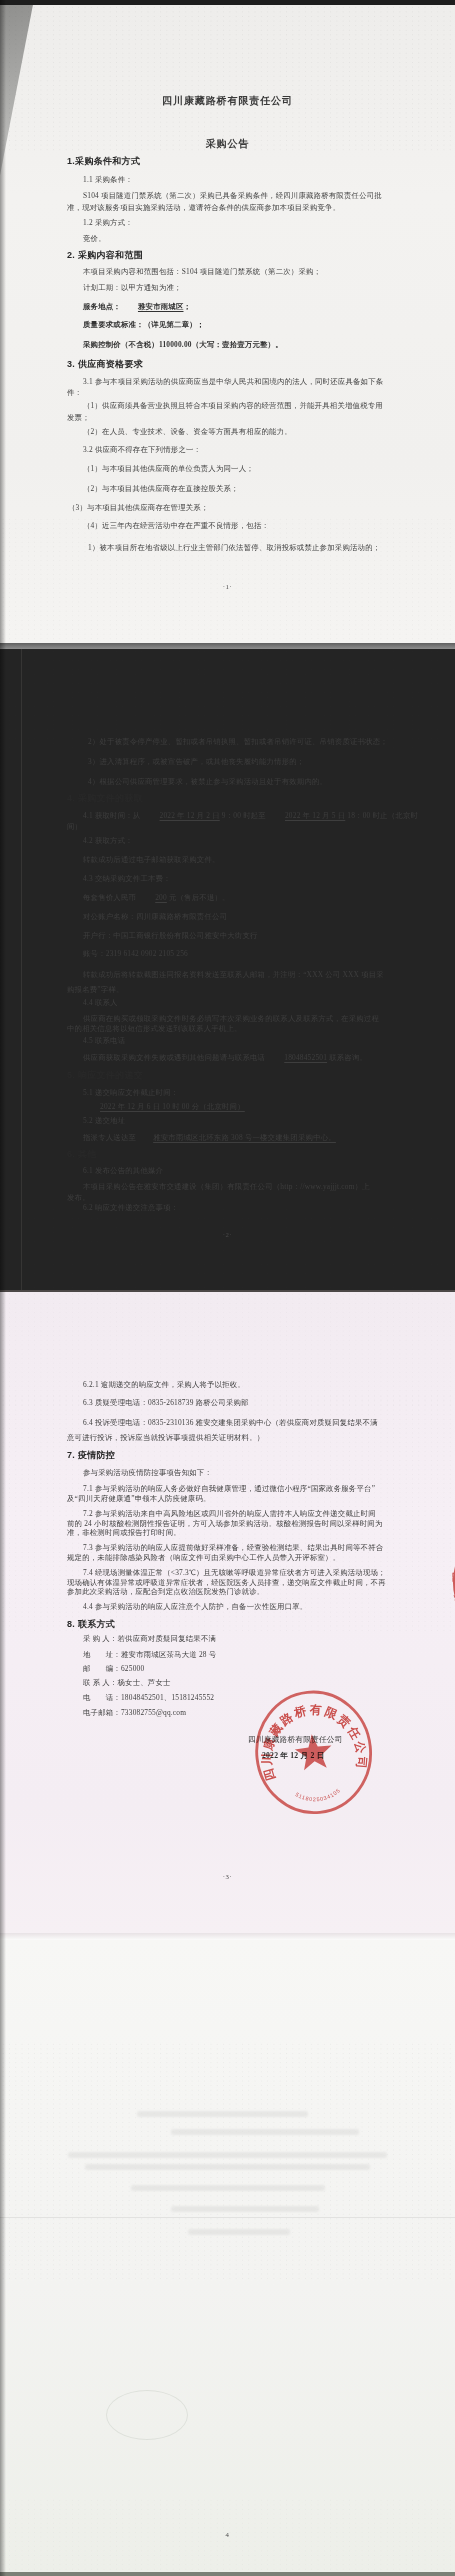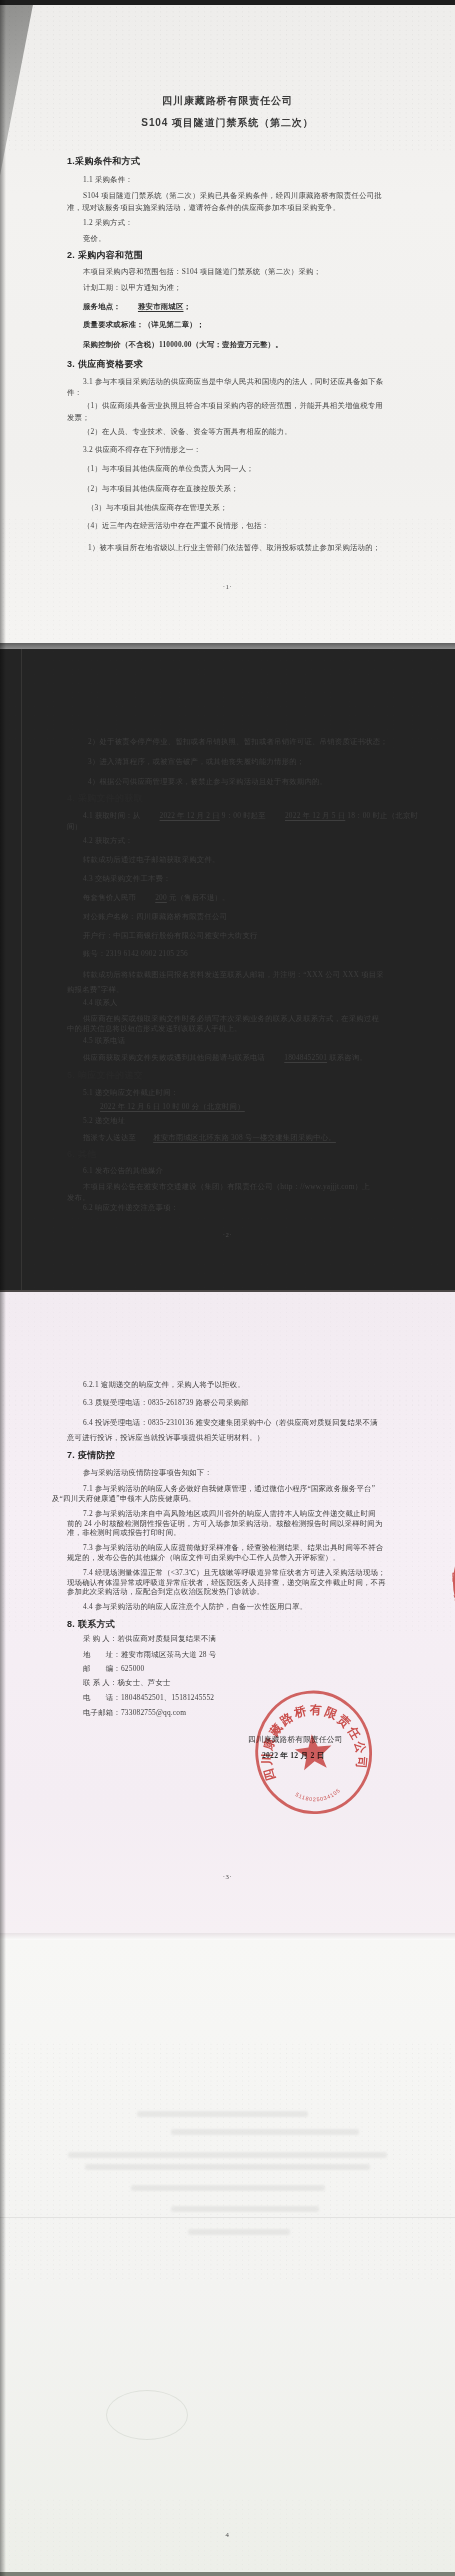--- a/index.html
+++ b/index.html
@@ -48,21 +48,21 @@
   <div id="gap2" class="strip"></div>
   <div id="gap3" class="strip"></div>
   <div id="botstrip" class="strip"></div>
 
   <div class="page" id="page1">
     <div class="corner"></div>
     <div class="spk" style="left:0;top:0;width:455px;height:148px;opacity:.6"></div>
     <div class="spk" style="left:0;top:512px;width:455px;height:125px;opacity:.45"></div>
 
     <div class="t title c" style="top:90px">四川康藏路桥有限责任公司</div>
-    <div class="t title c" style="top:112px">S104 项目隧道门禁系统（第二次）</div>
+    <div class="t title c" style="top:133px">采购公告</div>
 
     <div class="t h" style="top:151px;left:67px">1.采购条件和方式</div>
     <div class="t" style="top:170px;left:83px">1.1 采购条件：</div>
     <div class="t" style="top:186px;left:83px">S104 项目隧道门禁系统（第二次）采购已具备采购条件，经四川康藏路桥有限责任公司批</div>
     <div class="t" style="top:198px;left:67px">准，现对该服务项目实施采购活动，邀请符合条件的供应商参加本项目采购竞争。</div>
     <div class="t" style="top:213px;left:83px">1.2 采购方式：</div>
     <div class="t" style="top:229px;left:83px">竞价。</div>
 
     <div class="t h" style="top:245px;left:67px">2. 采购内容和范围</div>
     <div class="t" style="top:262px;left:83px">本项目采购内容和范围包括：S104 项目隧道门禁系统（第二次）采购；</div>
@@ -73,21 +73,21 @@
 
     <div class="t h" style="top:354px;left:67px">3. 供应商资格要求</div>
     <div class="t" style="top:372px;left:83px">3.1 参与本项目采购活动的供应商应当是中华人民共和国境内的法人，同时还应具备如下条</div>
     <div class="t" style="top:383px;left:67px">件：</div>
     <div class="t" style="top:396px;left:83px">（1）供应商须具备营业执照且符合本项目采购内容的经营范围，并能开具相关增值税专用</div>
     <div class="t" style="top:408px;left:67px">发票；</div>
     <div class="t" style="top:422px;left:83px">（2）在人员、专业技术、设备、资金等方面具有相应的能力。</div>
     <div class="t" style="top:440px;left:83px">3.2 供应商不得存在下列情形之一：</div>
     <div class="t" style="top:459px;left:83px">（1）与本项目其他供应商的单位负责人为同一人；</div>
     <div class="t" style="top:479px;left:83px">（2）与本项目其他供应商存在直接控股关系；</div>
-    <div class="t" style="top:498px;left:87px">（3）与本项目其他供应商存在管理关系；</div>
+    <div class="t" style="top:498px;left:68px">（3）与本项目其他供应商存在管理关系；</div>
     <div class="t" style="top:516px;left:83px">（4）近三年内在经营活动中存在严重不良情形，包括：</div>
     <div class="t" style="top:538px;left:88px">1）被本项目所在地省级以上行业主管部门依法暂停、取消投标或禁止参加采购活动的；</div>
 
     <div class="t pn c" style="top:578px">·1·</div>
 
     <div class="sealwrap" style="left:414px;top:263px;opacity:.8">
       <svg width="80" height="94" viewBox="0 0 140 165">
         <ellipse cx="152" cy="80" rx="76" ry="80" fill="none" stroke="#a1a1a1" stroke-width="4"></ellipse>
         <g fill="#a0a09e" font-size="17" font-family="Liberation Sans, sans-serif" font-weight="bold">
           <text transform="translate(110,36) rotate(-42)">藏</text>
@@ -147,26 +147,26 @@
     <div class="spk" style="left:0;top:102px;width:455px;height:239px;opacity:.4"></div>
 
     <div class="t" style="top:88px;left:83px">6.2.1 逾期递交的响应文件，采购人将予以拒收。</div>
     <div class="t" style="top:106px;left:83px">6.3 质疑受理电话：0835-2618739 路桥公司采购部</div>
     <div class="t" style="top:126px;left:83px">6.4 投诉受理电话：0835-2310136 雅安交建集团采购中心（若供应商对质疑回复结果不满</div>
     <div class="t" style="top:141px;left:67px">意可进行投诉，投诉应当就投诉事项提供相关证明材料。）</div>
 
     <div class="t h" style="top:158px;left:67px">7. 疫情防控</div>
     <div class="t" style="top:176px;left:83px">参与采购活动疫情防控事项告知如下：</div>
     <div class="t" style="top:192px;left:83px">7.1 参与采购活动的响应人务必做好自我健康管理，通过微信小程序“国家政务服务平台”</div>
-    <div class="t" style="top:202px;left:52px">及“四川天府健康通”申领本人防疫健康码。</div>
+    <div class="t" style="top:202px;left:67px">及“四川天府健康通”申领本人防疫健康码。</div>
     <div class="t" style="top:217px;left:83px">7.2 参与采购活动来自中高风险地区或四川省外的响应人需持本人响应文件递交截止时间</div>
     <div class="t" style="top:227px;left:67px">前的 24 小时核酸检测阴性报告证明，方可入场参加采购活动。核酸检测报告时间以采样时间为</div>
     <div class="t" style="top:236px;left:67px">准，非检测时间或报告打印时间。</div>
     <div class="t" style="top:251px;left:83px">7.3 参与采购活动的响应人应提前做好采样准备，经查验检测结果、结果出具时间等不符合</div>
-    <div class="t" style="top:261px;left:67px">规定的，发布公告的其他媒介（响应文件可由采购中心工作人员带入开评标室）。</div>
+    <div class="t" style="top:261px;left:67px">规定的，未能排除感染风险者（响应文件可由采购中心工作人员带入开评标室）。</div>
     <div class="t" style="top:276px;left:83px">7.4 经现场测量体温正常（&lt;37.3℃）且无咳嗽等呼吸道异常症状者方可进入采购活动现场；</div>
     <div class="t" style="top:286px;left:67px">现场确认有体温异常或呼吸道异常症状者，经医院医务人员排查，递交响应文件截止时间，不再</div>
     <div class="t" style="top:295px;left:67px">参加此次采购活动，应配合到定点收治医院发热门诊就诊。</div>
     <div class="t" style="top:310px;left:83px">4.4 参与采购活动的响应人应注意个人防护，自备一次性医用口罩。</div>
 
     <div class="t h" style="top:327px;left:67px">8. 联系方式</div>
     <div class="t" style="top:342px;left:83px">采 购 人：若供应商对质疑回复结果不满</div>
     <div class="t" style="top:358px;left:83px">地　　址：雅安市雨城区茶马大道 28 号</div>
     <div class="t" style="top:372px;left:83px">邮　　编：625000</div>
     <div class="t" style="top:386px;left:83px">联 系 人：杨女士、芦女士</div>

